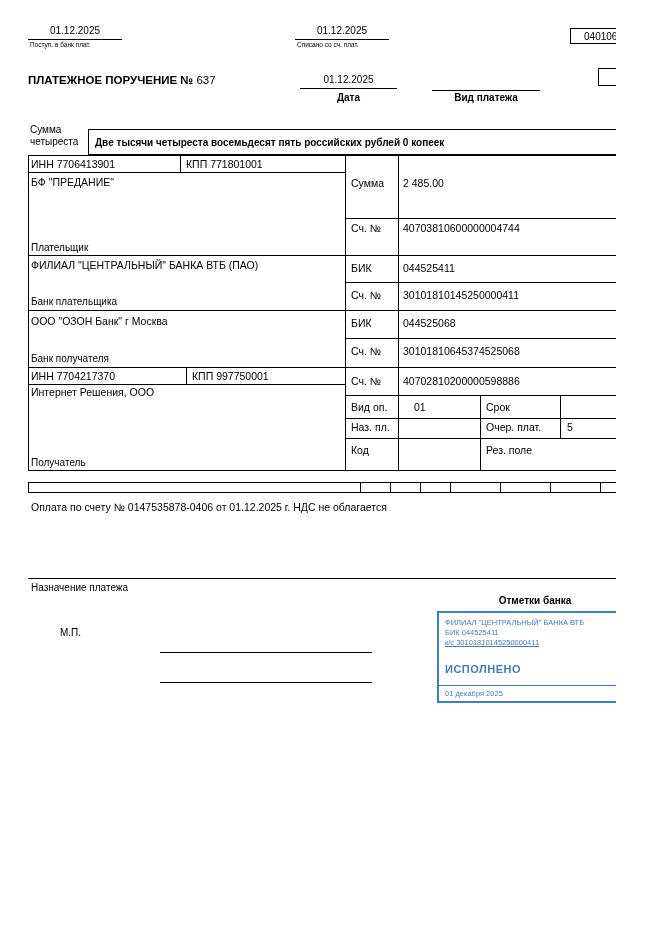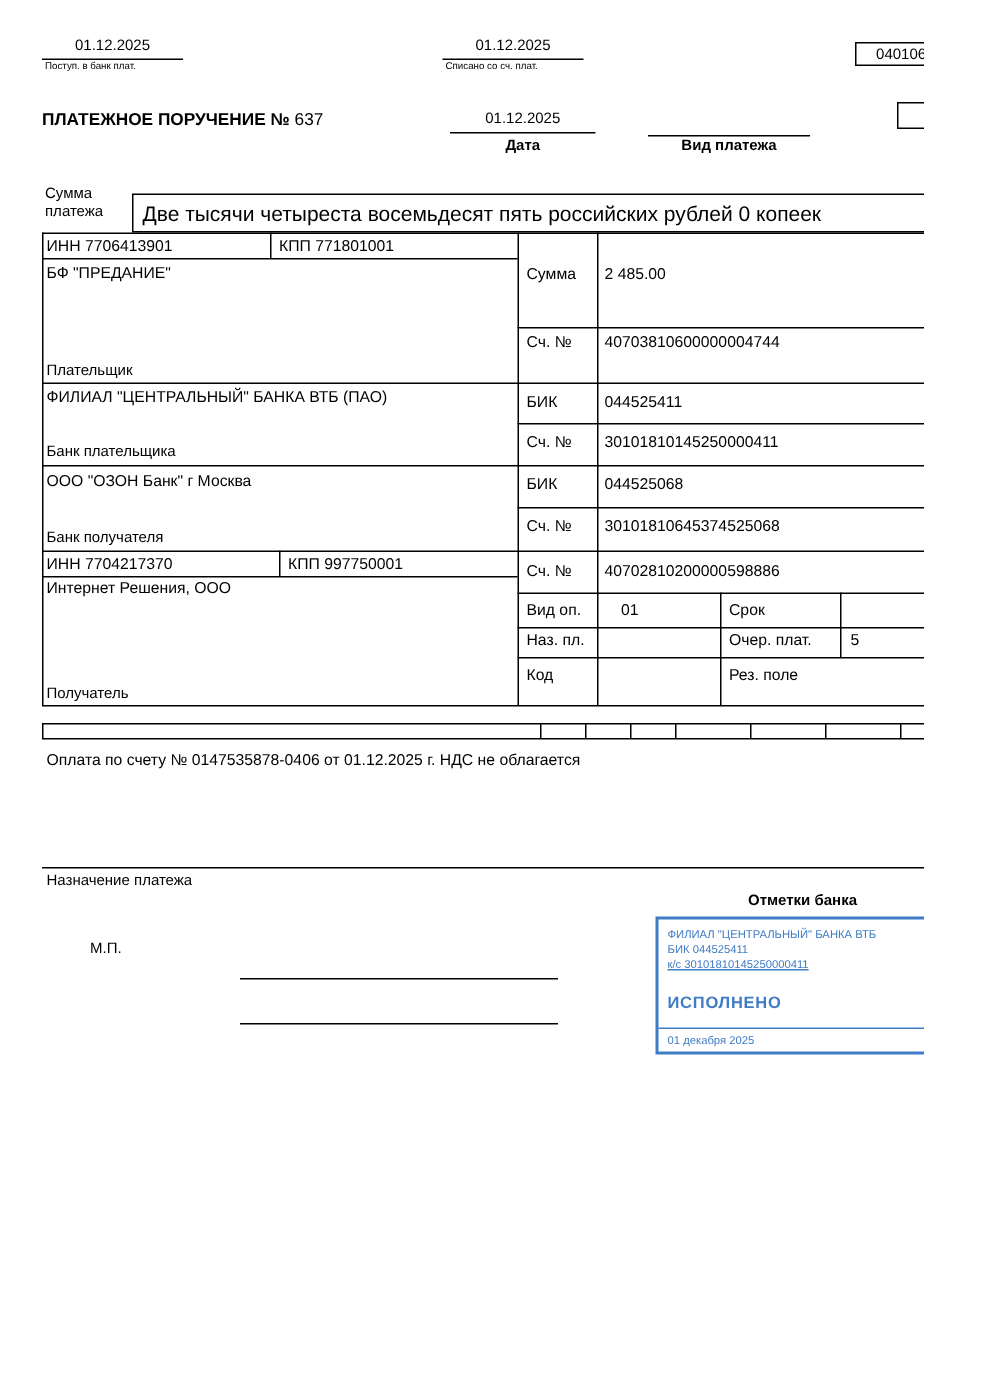--- a/index.html
+++ b/index.html
@@ -39,23 +39,23 @@
   <div class="t" style="left:28px;top:74px;font-size:11.5px;">
     <span class="b">ПЛАТЕЖНОЕ ПОРУЧЕНИЕ №</span>
     <span>637</span>
   </div>
   <div class="t center dateline" style="left:300px;top:74px;width:97px;">01.12.2025</div>
   <div class="t lbl b center" style="left:300px;top:92px;width:97px;">Дата</div>
   <div class="hl" style="left:432px;top:90px;width:108px;"></div>
   <div class="t lbl b center" style="left:432px;top:92px;width:108px;">Вид платежа</div>
   <div class="box" style="left:598px;top:68px;width:40px;height:18px;"></div>
 
-  <div class="t lbl" style="left:30px;top:124px;width:58px;white-space:normal;">Сумма платежа</div>
+  <div class="t lbl" style="left:30px;top:124px;width:58px;white-space:normal;">Сумма четыреста</div>
   <div class="box" style="left:88px;top:129px;width:548px;height:26px;justify-content:flex-start;padding-left:6px;">
-    <span style="font-size:14px;">Две тысячи четыреста восемьдесят пять российских рублей 0 копеек</span>
+    <span style="font-size:10px;font-weight:bold;">Две тысячи четыреста восемьдесят пять российских рублей 0 копеек</span>
   </div>
 
   <div class="hl" style="left:28px;top:155px;width:608px;"></div>
   <div class="hl" style="left:28px;top:172px;width:317px;"></div>
   <div class="hl" style="left:345px;top:218px;width:291px;"></div>
   <div class="hl" style="left:28px;top:255px;width:608px;"></div>
   <div class="hl" style="left:345px;top:282px;width:291px;"></div>
   <div class="hl" style="left:28px;top:310px;width:608px;"></div>
   <div class="hl" style="left:345px;top:338px;width:291px;"></div>
   <div class="hl" style="left:28px;top:367px;width:608px;"></div>

